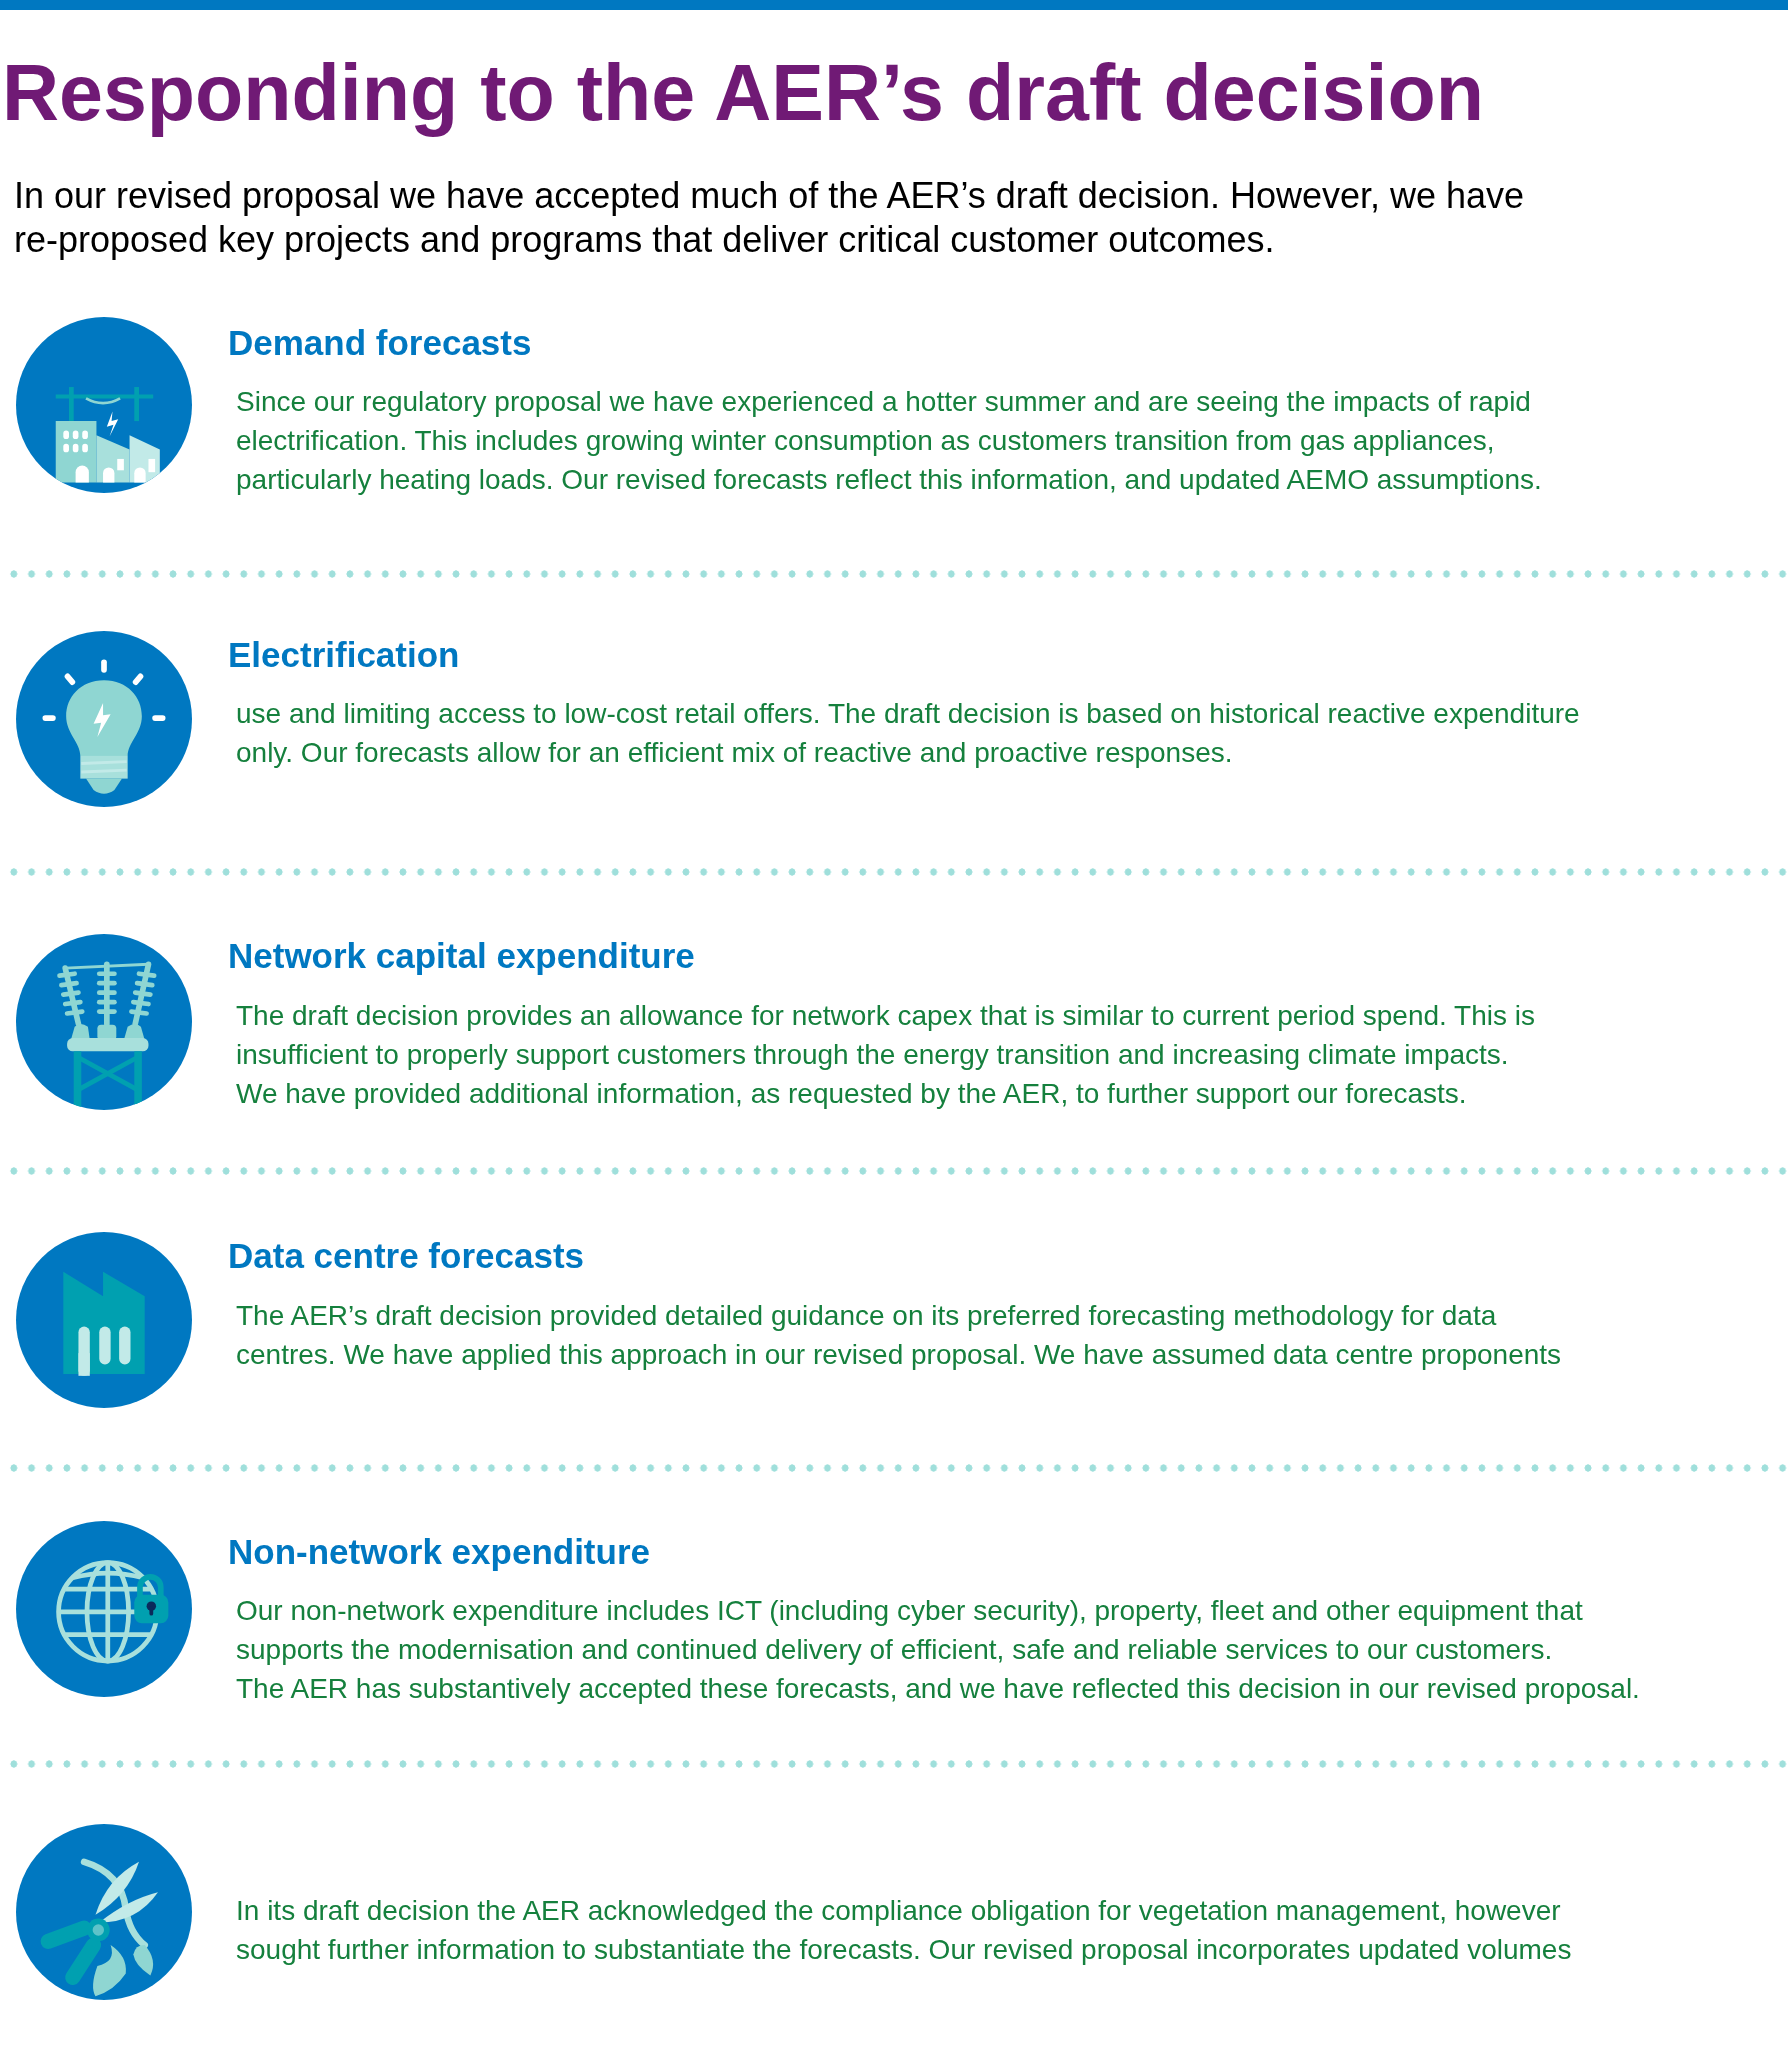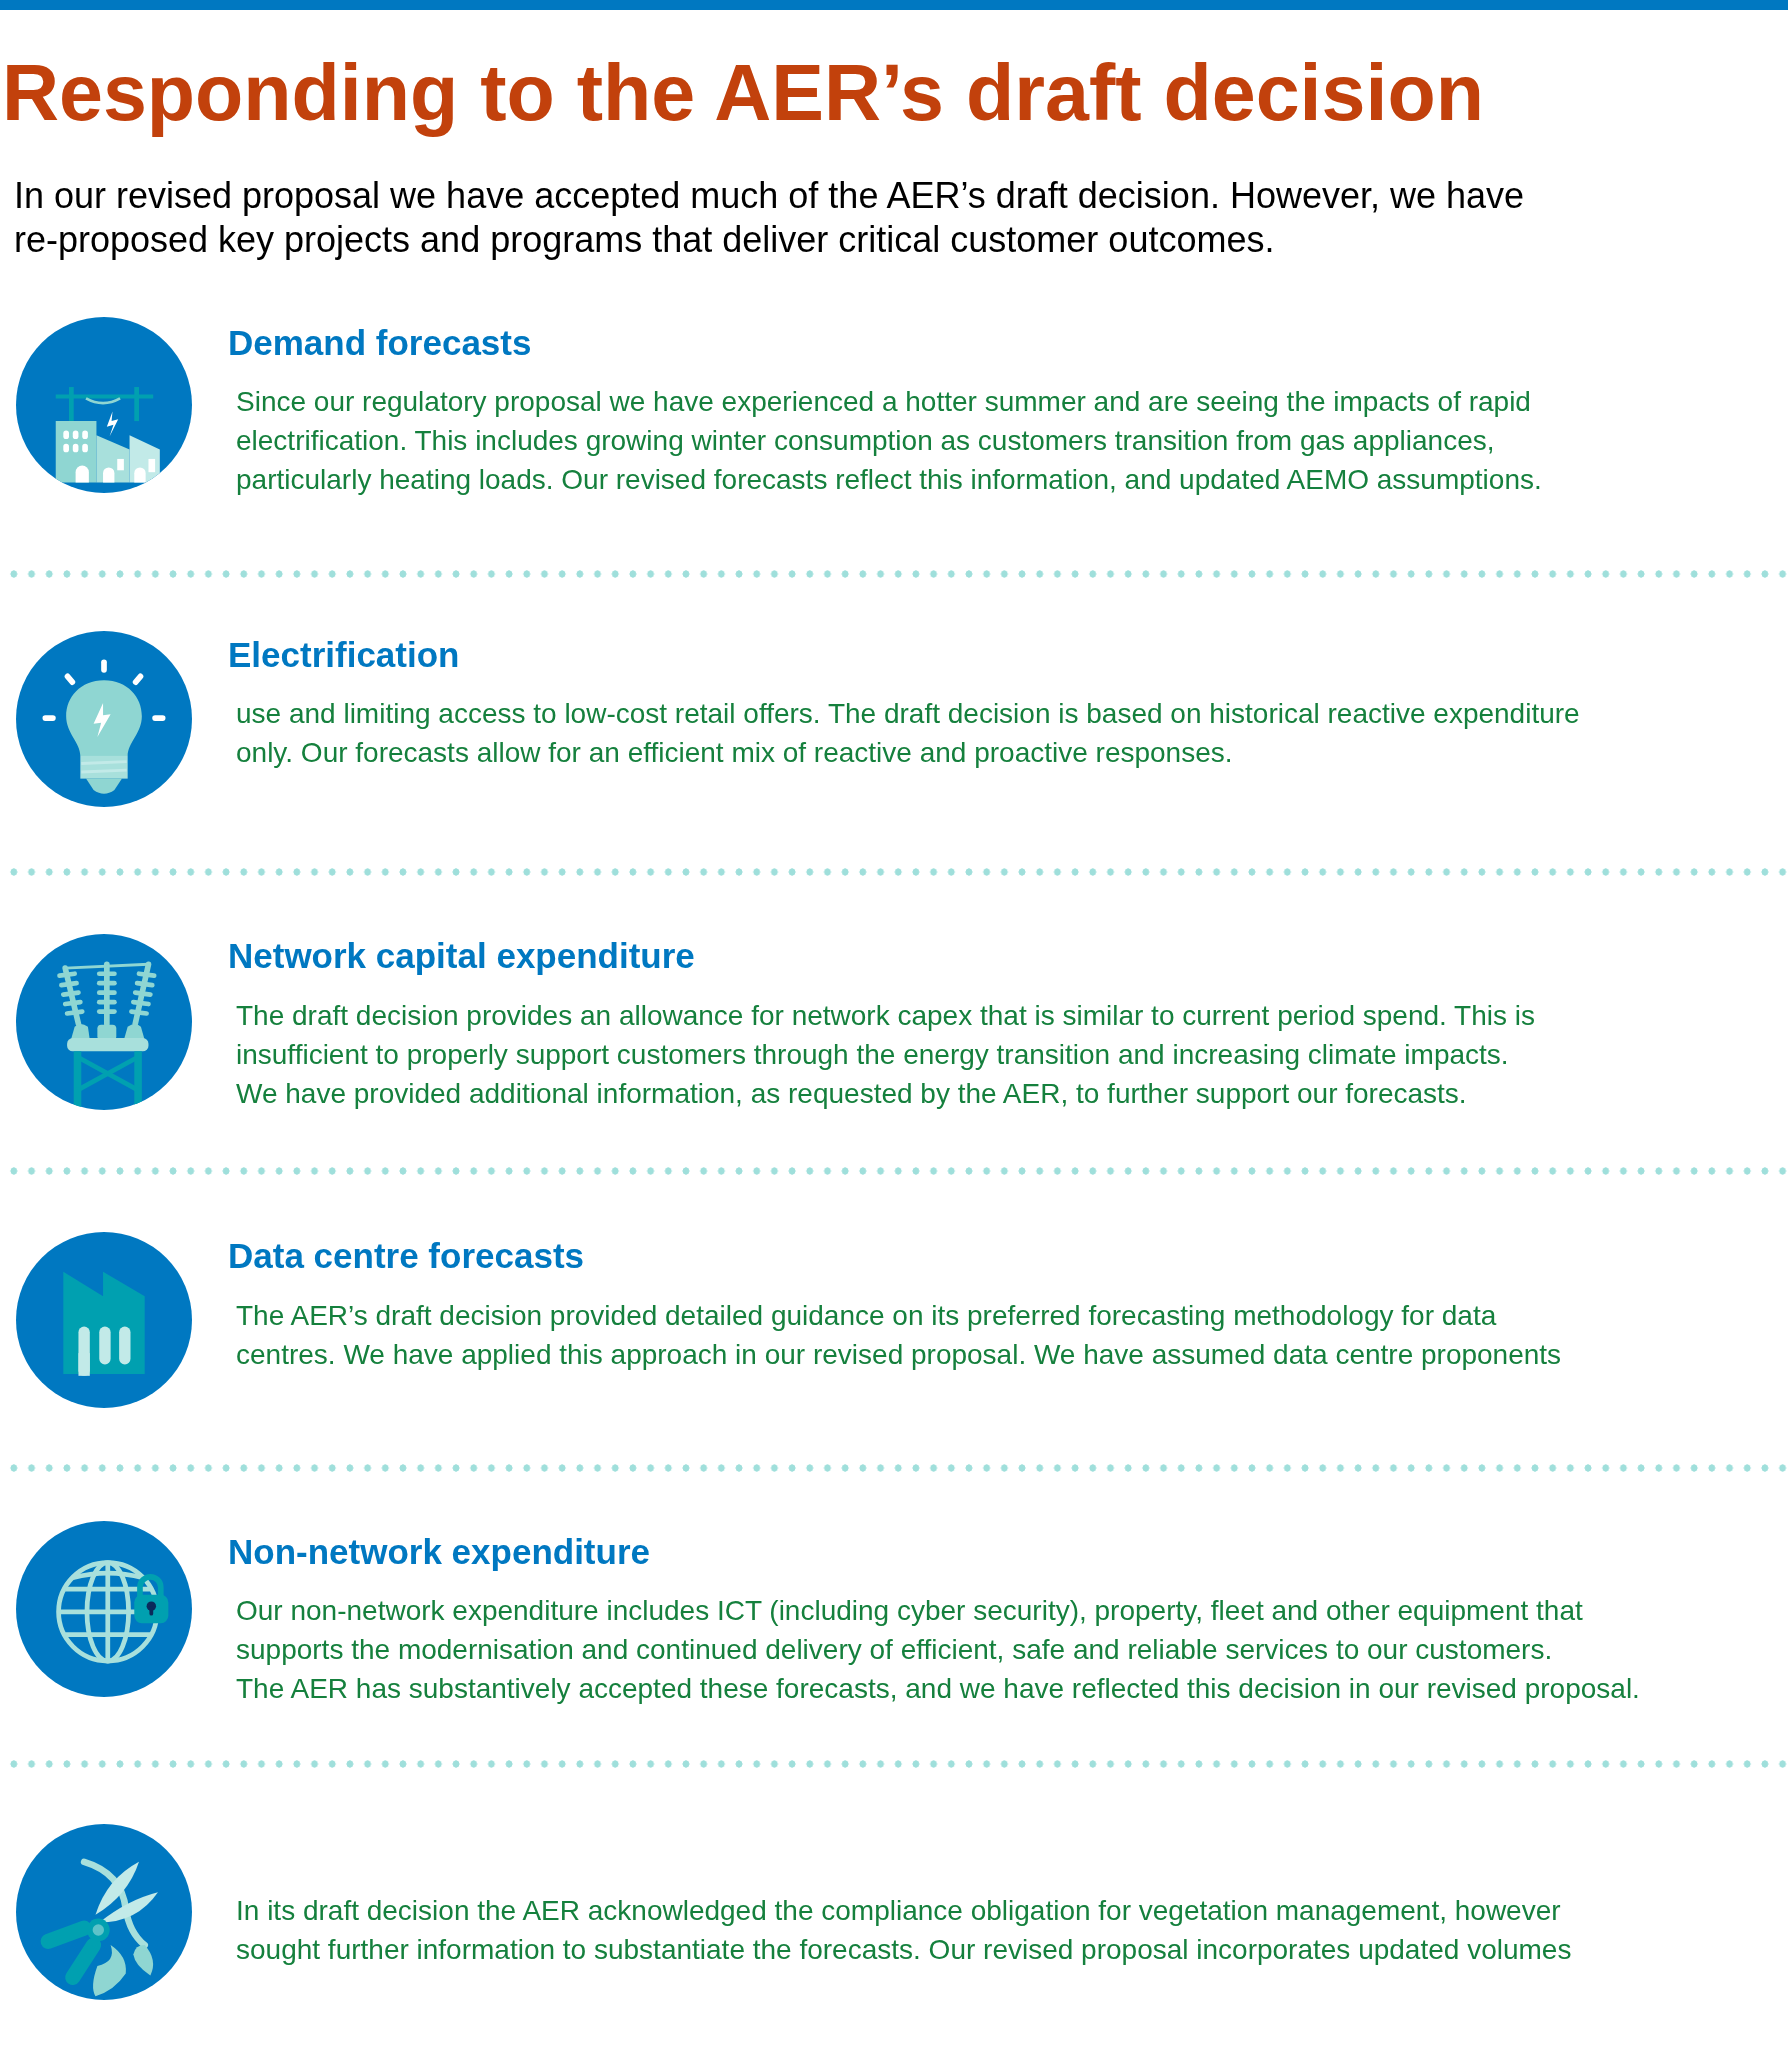--- a/index.html
+++ b/index.html
@@ -3,21 +3,21 @@
   <meta charset="utf-8">
   <style>
     html, body { margin: 0; padding: 0; background: #ffffff; }
     body {
       width: 1789px; height: 2053px; position: relative; overflow: hidden;
       font-family: "Liberation Sans", sans-serif; color: #000;
     }
     .top-bar { position: absolute; left: 0; top: 0; width: 1789px; height: 10.4px; background: #0078c1; }
     .page-title {
       position: absolute; left: 1.9px; top: 47px; margin: 0;
-      font-size: 79px; font-weight: bold; color: #c2410c; line-height: 91px; letter-spacing: 0px;
+      font-size: 79px; font-weight: bold; color: #701a75; line-height: 91px; letter-spacing: 0px;
       white-space: nowrap;
     }
     .intro {
       position: absolute; left: 1.9px; top: 162px; width: 1779px; margin: 12px;
       font-size: 36px; line-height: 44px; color: #000;
     }
     .section { position: absolute; left: 12px; width: 1789px; height: 284px; }
     .icon-circle {
       position: absolute; left: 3.8px; width: 176px; height: 176px; border-radius: 50%;
       background: #0078c1; overflow: hidden;

